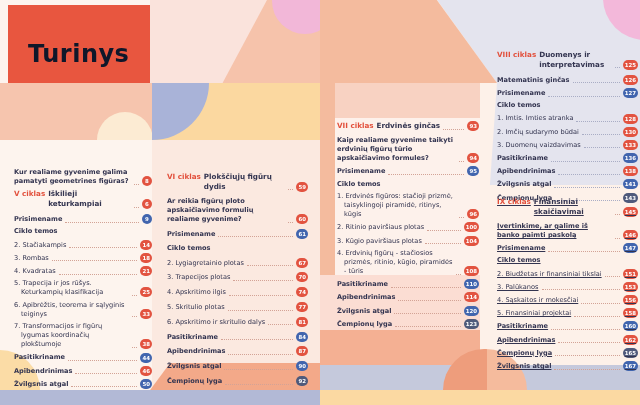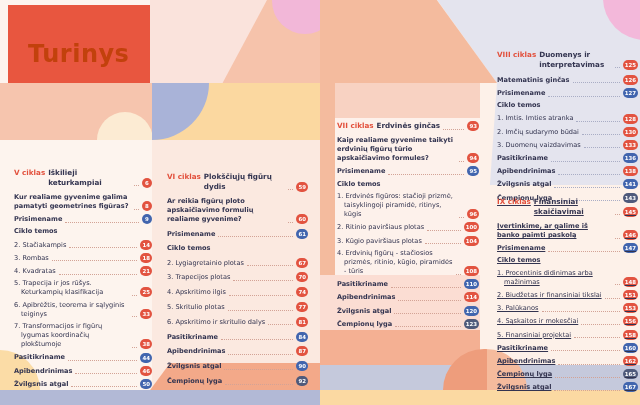--- a/index.html
+++ b/index.html
@@ -36,21 +36,21 @@
   .rp-salmon-strip{left:320px;top:83px;width:15px;height:192px;background:#F4BB9E;}
   .rp-pink-block{left:335px;top:83px;width:145px;height:35px;background:#F8D2C2;}
   .rp-vii-panel{left:335px;top:118px;width:145px;height:157px;background:#FDF1EB;}
   .rp-pink-lower{left:320px;top:275px;width:160px;height:55px;background:#FBDDD3;}
   .rp-salmon-lower{left:320px;top:330px;width:160px;height:35px;background:#F4B093;}
   .rp-periwinkle-strip{left:320px;top:365px;width:320px;height:25px;background:#C5C9DC;}
   .rp-yellow-strip{left:320px;top:390px;width:320px;height:15px;background:#FBD9A2;}
   .rp-dome{left:443px;top:349px;width:84px;height:41px;border-radius:84px 84px 0 0;
     background:linear-gradient(90deg,#EE9D7C 0 52%,#F5BB9D 52% 100%);}
   
-  .title{position:absolute;left:28px;top:40px;color:#c2410c;font-size:24px;font-weight:bold;letter-spacing:.5px;}
+  .title{position:absolute;left:28px;top:40px;color:#0f172a;font-size:24px;font-weight:bold;letter-spacing:.5px;}
   
   .toc-col{position:absolute;color:#333450;}
   #col0{left:14px;top:168px;width:138px;}
   #col1{left:167px;top:172px;width:141px;}
   #col2{left:337px;top:121px;width:142px;}
   #col3{left:497px;top:50px;width:141px;}
   #col4{left:497px;top:197px;width:141px;text-decoration:underline;}
   .row{display:flex;align-items:flex-end;margin-bottom:3.2px;font-size:6.6px;line-height:1.38;}
   .loose .row{margin-bottom:4.8px;}
   .row.hdr{margin-bottom:5px;font-size:7.2px;}
@@ -94,30 +94,30 @@
 <div class="shape rp-vii-panel"></div>
 <div class="shape rp-pink-lower"></div>
 <div class="shape rp-salmon-lower"></div>
 <div class="shape rp-periwinkle-strip"></div>
 <div class="shape rp-yellow-strip"></div>
 <div class="shape rp-dome"></div>
 
 <div class="title">Turinys</div>
 
 <div class="toc-col" id="col0">
+    <div class="row">
+      <span class="txt b">Kur realiame gyvenime galima pamatyti geometrines figūras?</span>
+      <span class="leader"></span>
+      <span class="pg red">8</span>
+    </div>
     <div class="row hdr">
       <span class="cycle">V ciklas</span>
       <span class="htitle">Iškilieji keturkampiai</span>
       <span class="leader"></span>
       <span class="pg red">6</span>
-    </div>
-    <div class="row">
-      <span class="txt b">Kur realiame gyvenime galima pamatyti geometrines figūras?</span>
-      <span class="leader"></span>
-      <span class="pg red">8</span>
     </div>
     <div class="row">
       <span class="txt b">Prisimename</span>
       <span class="leader"></span>
       <span class="pg blue">9</span>
     </div>
     <div class="row">
       <span class="txt b">Ciklo temos</span>
     </div>
     <div class="row">
@@ -363,25 +363,20 @@
     </div>
     <div class="row">
       <span class="txt b">Prisimename</span>
       <span class="leader"></span>
       <span class="pg blue">147</span>
     </div>
     <div class="row">
       <span class="txt b">Ciklo temos</span>
     </div>
     <div class="row">
-      <span class="txt num">1. Procentinis didinimas arba mažinimas</span>
-      <span class="leader"></span>
-      <span class="pg red">148</span>
-    </div>
-    <div class="row">
       <span class="txt num">2. Biudžetas ir finansiniai tikslai</span>
       <span class="leader"></span>
       <span class="pg red">151</span>
     </div>
     <div class="row">
       <span class="txt num">3. Palūkanos</span>
       <span class="leader"></span>
       <span class="pg red">153</span>
     </div>
     <div class="row">

